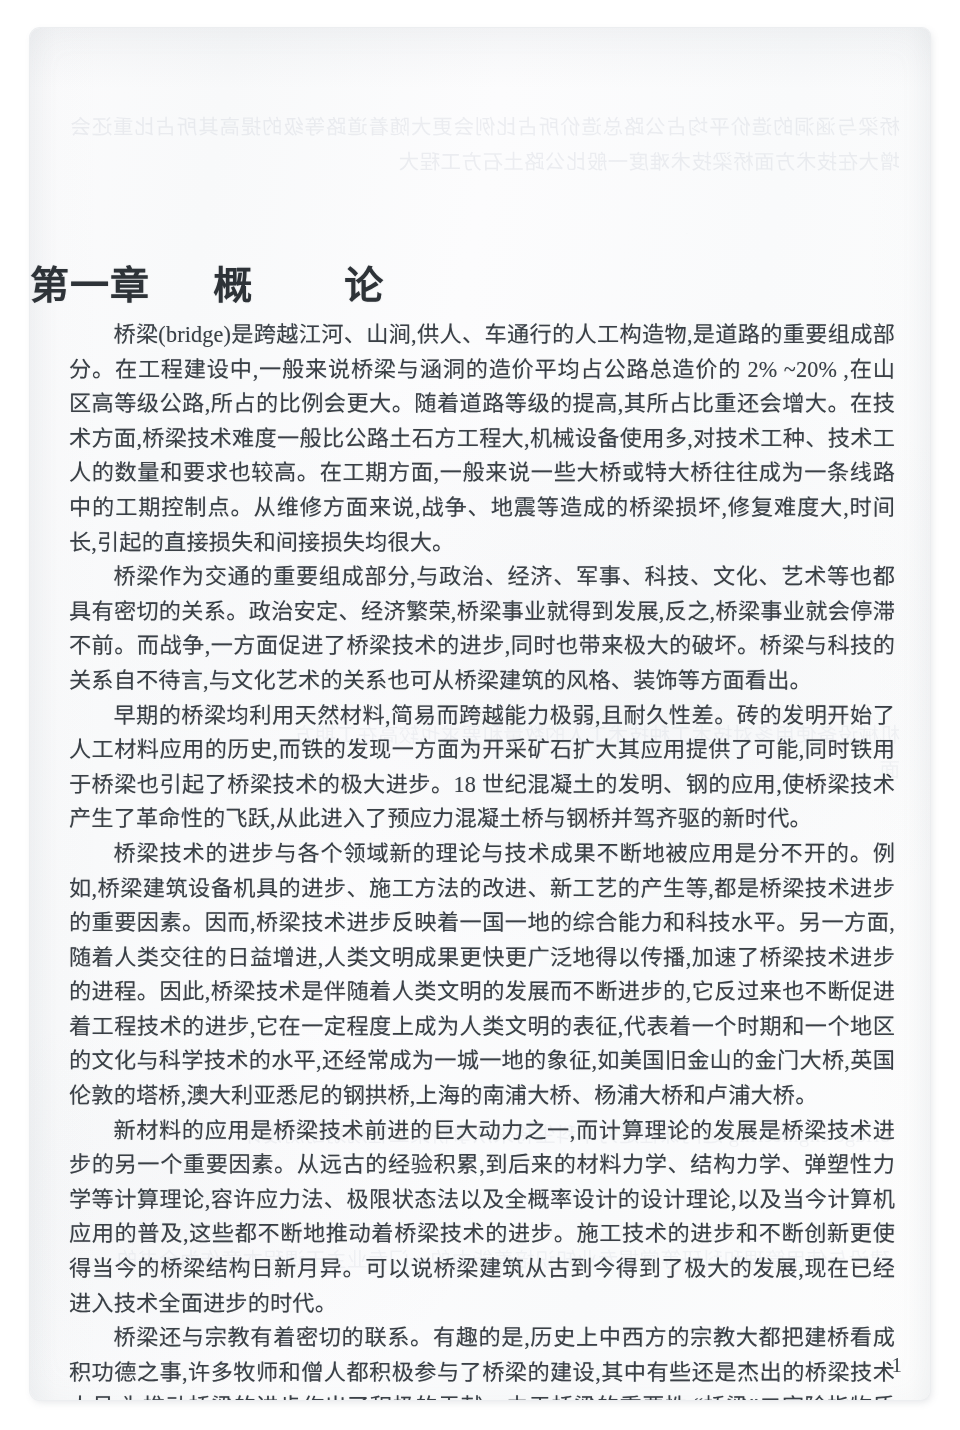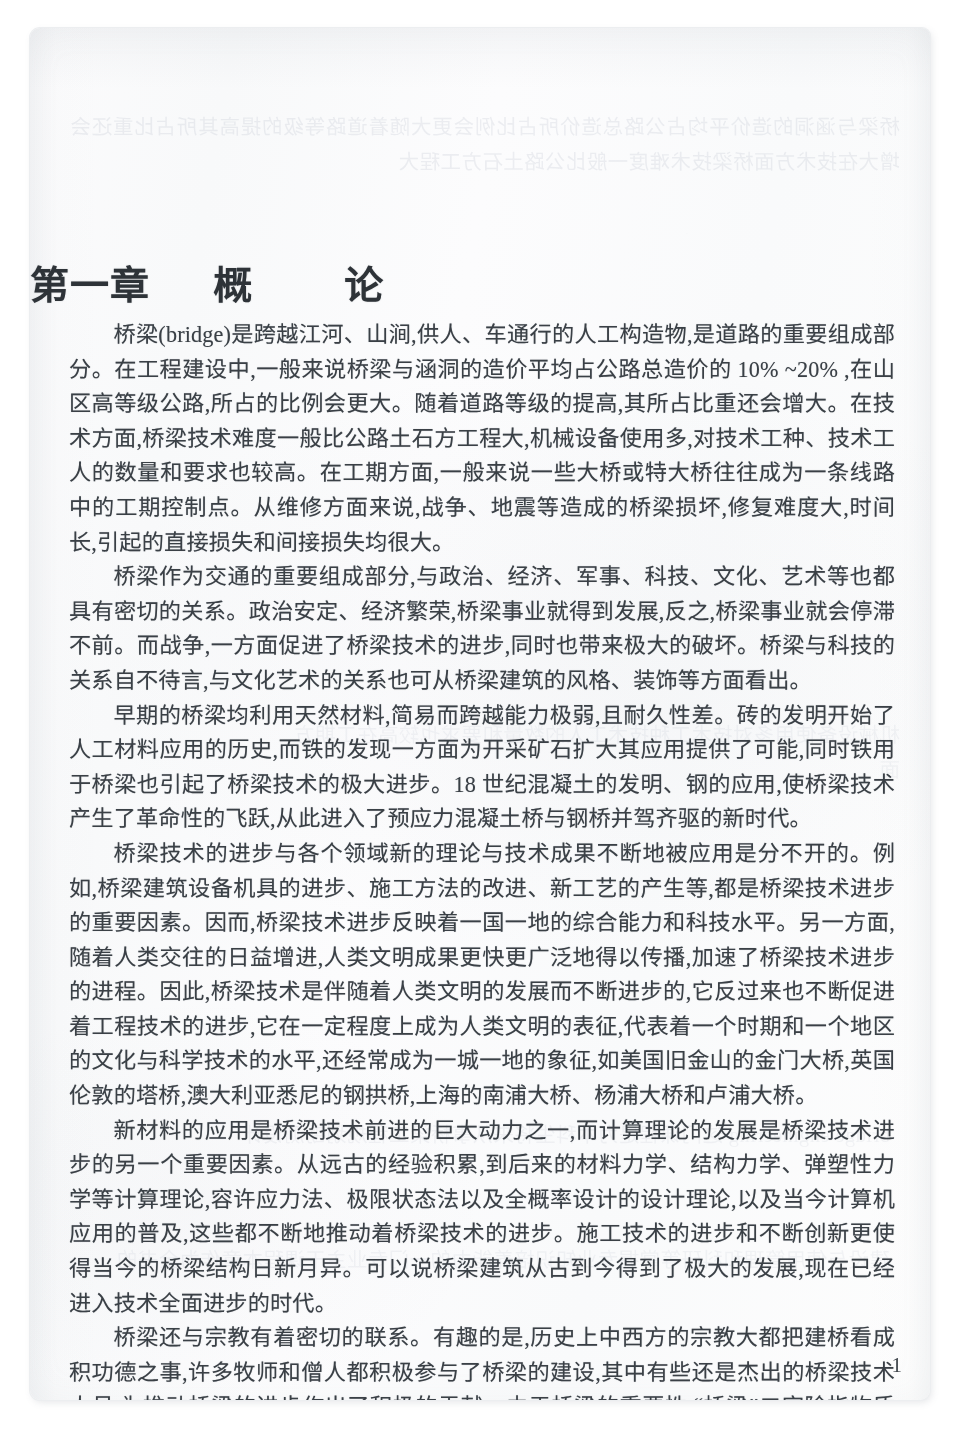--- a/index.html
+++ b/index.html
@@ -184,21 +184,21 @@
 
       <h1 id="chapter-title">
         <span>第一章</span>
         <span class="title-gap"></span>
         <span>概</span>
         <span class="title-gap-wide"></span>
         <span>论</span>
       </h1>
 
       <div id="body-text">
-        <p>桥梁(bridge)是跨越江河、山涧,供人、车通行的人工构造物,是道路的重要组成部分。在工程建设中,一般来说桥梁与涵洞的造价平均占公路总造价的 10% ~20% ,在山区高等级公路,所占的比例会更大。随着道路等级的提高,其所占比重还会增大。在技术方面,桥梁技术难度一般比公路土石方工程大,机械设备使用多,对技术工种、技术工人的数量和要求也较高。在工期方面,一般来说一些大桥或特大桥往往成为一条线路中的工期控制点。从维修方面来说,战争、地震等造成的桥梁损坏,修复难度大,时间长,引起的直接损失和间接损失均很大。</p>
+        <p>桥梁(bridge)是跨越江河、山涧,供人、车通行的人工构造物,是道路的重要组成部分。在工程建设中,一般来说桥梁与涵洞的造价平均占公路总造价的 2% ~20% ,在山区高等级公路,所占的比例会更大。随着道路等级的提高,其所占比重还会增大。在技术方面,桥梁技术难度一般比公路土石方工程大,机械设备使用多,对技术工种、技术工人的数量和要求也较高。在工期方面,一般来说一些大桥或特大桥往往成为一条线路中的工期控制点。从维修方面来说,战争、地震等造成的桥梁损坏,修复难度大,时间长,引起的直接损失和间接损失均很大。</p>
         <p>桥梁作为交通的重要组成部分,与政治、经济、军事、科技、文化、艺术等也都具有密切的关系。政治安定、经济繁荣,桥梁事业就得到发展,反之,桥梁事业就会停滞不前。而战争,一方面促进了桥梁技术的进步,同时也带来极大的破坏。桥梁与科技的关系自不待言,与文化艺术的关系也可从桥梁建筑的风格、装饰等方面看出。</p>
         <p>早期的桥梁均利用天然材料,简易而跨越能力极弱,且耐久性差。砖的发明开始了人工材料应用的历史,而铁的发现一方面为开采矿石扩大其应用提供了可能,同时铁用于桥梁也引起了桥梁技术的极大进步。18 世纪混凝土的发明、钢的应用,使桥梁技术产生了革命性的飞跃,从此进入了预应力混凝土桥与钢桥并驾齐驱的新时代。</p>
         <p>桥梁技术的进步与各个领域新的理论与技术成果不断地被应用是分不开的。例如,桥梁建筑设备机具的进步、施工方法的改进、新工艺的产生等,都是桥梁技术进步的重要因素。因而,桥梁技术进步反映着一国一地的综合能力和科技水平。另一方面,随着人类交往的日益增进,人类文明成果更快更广泛地得以传播,加速了桥梁技术进步的进程。因此,桥梁技术是伴随着人类文明的发展而不断进步的,它反过来也不断促进着工程技术的进步,它在一定程度上成为人类文明的表征,代表着一个时期和一个地区的文化与科学技术的水平,还经常成为一城一地的象征,如美国旧金山的金门大桥,英国伦敦的塔桥,澳大利亚悉尼的钢拱桥,上海的南浦大桥、杨浦大桥和卢浦大桥。</p>
         <p>新材料的应用是桥梁技术前进的巨大动力之一,而计算理论的发展是桥梁技术进步的另一个重要因素。从远古的经验积累,到后来的材料力学、结构力学、弹塑性力学等计算理论,容许应力法、极限状态法以及全概率设计的设计理论,以及当今计算机应用的普及,这些都不断地推动着桥梁技术的进步。施工技术的进步和不断创新更使得当今的桥梁结构日新月异。可以说桥梁建筑从古到今得到了极大的发展,现在已经进入技术全面进步的时代。</p>
         <p>桥梁还与宗教有着密切的联系。有趣的是,历史上中西方的宗教大都把建桥看成积功德之事,许多牧师和僧人都积极参与了桥梁的建设,其中有些还是杰出的桥梁技术人员,为推动桥梁的进步作出了积极的贡献。由于桥梁的重要性,“桥梁”二字除指物质的桥梁外,早已有了更深刻的内涵。</p>
 
       </div>
 
       <div id="page-number">1</div>
 

